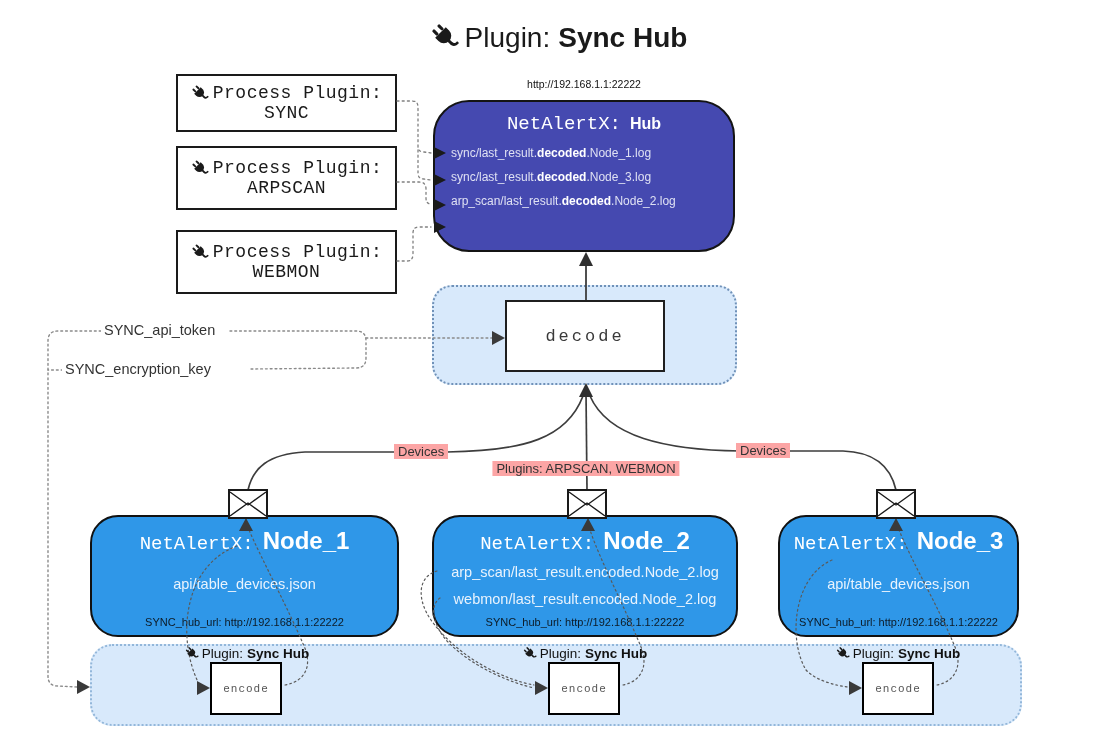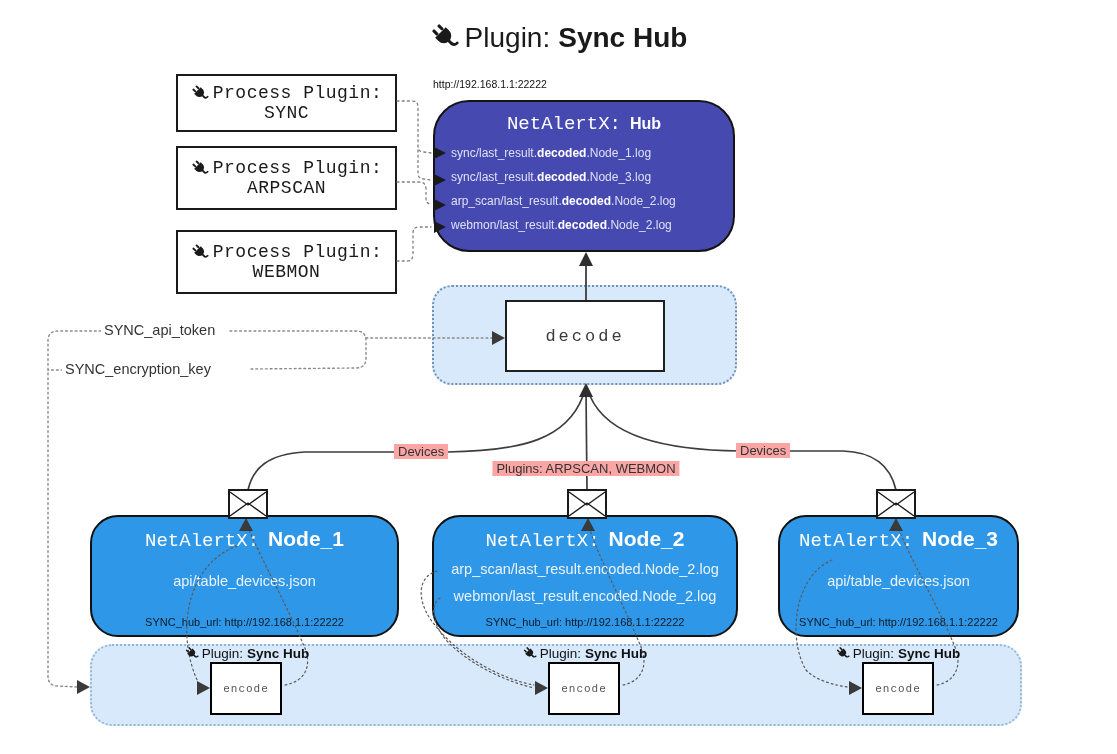--- a/index.html
+++ b/index.html
@@ -15,21 +15,21 @@
 
   
   .pbox{left:176px;width:221px;background:#fff;border:2px solid #1a1a1a;
         display:flex;flex-direction:column;align-items:center;justify-content:center;
         font-family:"Liberation Mono","DejaVu Sans Mono",monospace;font-size:18px;
         letter-spacing:.5px;z-index:2;box-sizing:border-box;}
   .pbox .row{display:flex;align-items:center;gap:3px;}
   .pbox .plug{width:19px;height:19px;}
 
   
-  #hub-url{left:433px;width:302px;top:78px;font-size:10.5px;color:#111;z-index:6;}
+  #hub-url{left:433px;width:302px;top:78px;text-align:center;font-size:10.5px;color:#111;z-index:6;}
   #hub{left:433px;top:100px;width:302px;height:152px;background:#4549b0;border:2px solid #141414;
        border-radius:36px;box-sizing:border-box;z-index:2;padding-top:11px;}
   #hub .hub-title{text-align:center;color:#fff;font-size:19px;}
   #hub .hub-title b{font-size:16px;margin-left:9px;font-family:"Liberation Sans",sans-serif;}
   #hub .logs{margin-top:6px;padding-left:16px;}
   #hub .logs .log{height:24px;line-height:24px;font-size:12px;color:#dfe1f3;white-space:nowrap;}
   #hub .logs .log b{color:#fff;}
 
   
   #decode-panel{left:432px;top:285px;width:305px;height:100px;background:#d8e9fb;
@@ -49,21 +49,21 @@
   #devices-right{left:736px;top:443px;}
   #plugins-mid{left:586px;top:461px;transform:translateX(-50%);}
 
   
   .node{top:515px;height:122px;background:#2f97e8;border:2px solid #111;border-radius:28px;
         box-sizing:border-box;z-index:2;}
   #node1{left:90px;width:309px;}
   #node2{left:432px;width:306px;}
   #node3{left:778px;width:241px;}
   .node .node-title{margin-top:10px;text-align:center;color:#fff;font-size:19px;}
-  .node .node-title b{font-size:21px;margin-left:9px;font-family:"Liberation Sans",sans-serif;}
+  .node .node-title b{font-size:24px;margin-left:9px;font-family:"Liberation Sans",sans-serif;}
   .node .nline{text-align:center;font-size:14.5px;color:#e9f3fd;white-space:nowrap;}
   .node--single .nline{margin-top:21px;}
   .node--double .nline{margin-top:7px;line-height:20px;}
   .node .hub-url{position:absolute;bottom:7px;left:0;width:100%;text-align:center;
                  font-size:11px;color:#0d1b26;}
 
   
   .envelope{top:489px;z-index:7;}
   #env1{left:228px;} #env2{left:567px;} #env3{left:876px;}
 
@@ -136,21 +136,20 @@
     </div>
     <div>WEBMON</div>
   </div>
 
   <div id="hub" class="abs">
     <div class="hub-title mono"><span>NetAlertX:</span><b>Hub</b></div>
     <div class="logs">
       <div class="log"><span>sync/last_result.</span><b>decoded</b><span>.Node_1.log</span></div>
       <div class="log"><span>sync/last_result.</span><b>decoded</b><span>.Node_3.log</span></div>
       <div class="log"><span>arp_scan/last_result.</span><b>decoded</b><span>.Node_2.log</span></div>
-      <div class="log"><span>webmon/last_result.</span><b>decoded</b><span>.Node_2.log</span></div>
     </div>
   </div>
 
   <div id="decode-panel" class="abs"></div>
   <div id="decode-box" class="abs mono">decode</div>
 
   <div id="node1" class="abs node node--single">
     <div class="node-title mono"><span>NetAlertX:</span><b>Node_1</b></div>
     <div class="nline">api/table_devices.json</div>
     <div class="hub-url">SYNC_hub_url: http://192.168.1.1:22222</div>

